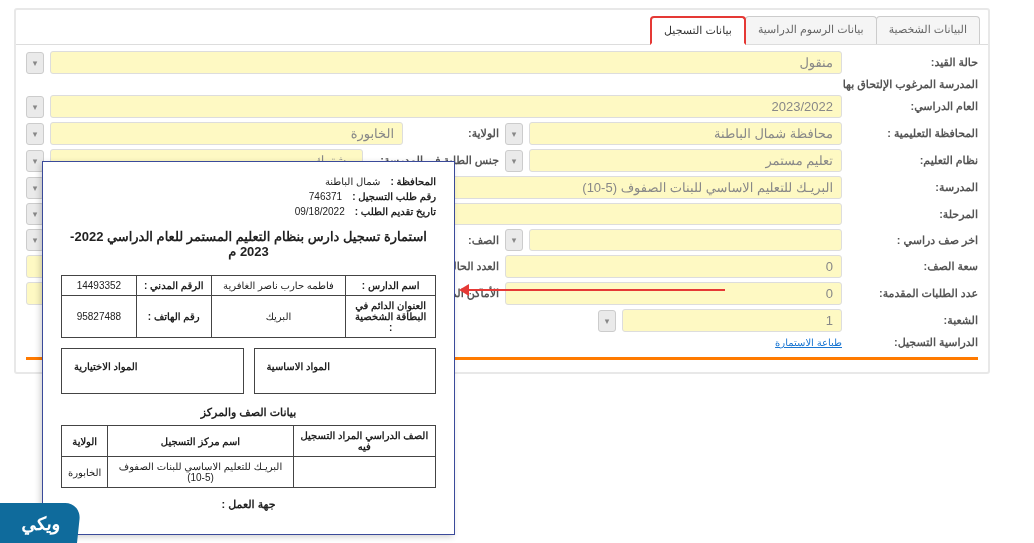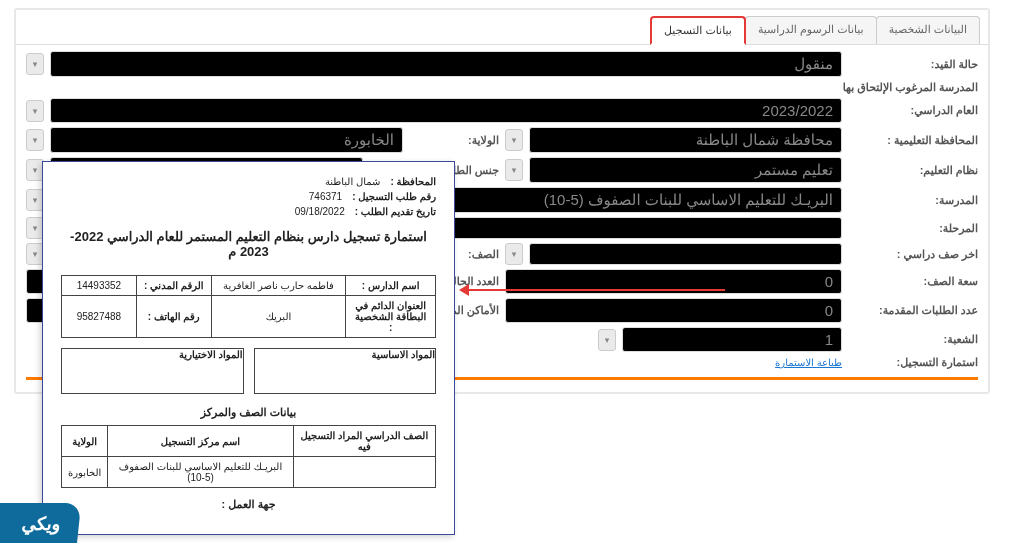--- a/index.html
+++ b/index.html
@@ -4,39 +4,39 @@
 <style>
 * { box-sizing: border-box; margin: 0; padding: 0; }
 body { font-family: Tahoma, Arial, sans-serif; font-size: 12px; background: #fff; color: #333; width: 1034px; height: 543px; position: relative; overflow: hidden; }
 .page-border { border: 2px solid #e8e8e8; margin: 8px 44px 8px 14px; border-radius: 3px; padding: 0; background: #fff; }
 .tabs { display: flex; padding: 6px 8px 0 8px; border-bottom: 1px solid #ddd; gap: 0; }
 .tab { padding: 6px 12px; border: 1px solid #ccc; border-bottom: none; background: #f5f5f5; border-radius: 4px 4px 0 0; margin-left: -1px; cursor: pointer; color: #666; font-size: 11px; }
 .tab.active { border: 2px solid #e53935; border-bottom: 2px solid #fff; color: #333; position: relative; z-index: 2; margin-bottom: -1px; background:#fff;}
 .content { padding: 6px 10px 12px 10px; }
 .row { display: flex; align-items: center; margin-bottom: 4px; gap: 6px; }
 .label { width: 130px; text-align: right; font-weight: bold; color: #555; font-size: 11px; padding-left:4px;}
-.field { flex: 1; background: #000000; border: 1px solid #ddd; border-radius: 3px; padding: 3px 8px; color: #888; font-size: 15px; min-height: 22px; display:flex; align-items:center;}
+.field { flex: 1; background: #fef9c3; border: 1px solid #ddd; border-radius: 3px; padding: 3px 8px; color: #888; font-size: 13px; min-height: 22px; display:flex; align-items:center;}
 .dd { width: 18px; height: 22px; background: #eaeaea; border: 1px solid #ccc; border-radius: 3px; display:flex; align-items:center; justify-content:center; color:#888; font-size:9px; cursor:pointer;}
 .half-row { display:flex; gap:6px; margin-bottom:4px; }
 .half { display:flex; align-items:center; flex:1; gap:6px;}
 .print-link { color: #1976d2; text-decoration: underline; cursor: pointer; font-size:10px;}
 .arrow-line { position:absolute; top:289px; left:465px; width:260px; height:2px; background:#e53935; z-index:5;}
 .arrow-head { position:absolute; top:284px; left:459px; width:0; height:0; border-top:6px solid transparent; border-bottom:6px solid transparent; border-right:10px solid #e53935; z-index:5;}
 .orange-bar { height:3px; background:#ff7a00; margin-top:8px;}
 
 .doc { position:absolute; top:161px; left:42px; width:413px; height:374px; background:#fff; border:1px solid #3a4a9a; box-shadow: -2px 2px 6px rgba(0,0,0,.18); padding:14px 18px; z-index:10; direction:rtl; font-size:10px; color:#222;}
 .doc-top { display:flex; flex-direction:column; align-items:flex-start; gap:4px; margin-bottom:12px; font-size:10px;}
 .doc-top div { display:flex; gap:10px;}
 .doc-top .k { font-weight:bold; }
 .doc-title { text-align:center; font-weight:bold; font-size:13px; margin:12px 0 16px 0;}
 table.doc-tbl { width:100%; border-collapse:collapse; margin-bottom:10px;}
 table.doc-tbl td, table.doc-tbl th { border:1px solid #444; padding:4px 6px; text-align:center; font-size:10px;}
 table.doc-tbl .hd { font-weight:bold; background:#fff;}
 .two-box { display:flex; gap:10px; margin-bottom:12px;}
-.box { flex:1; border:1px solid #444; min-height:46px; padding:0; text-align:right; font-weight:bold; font-size:10px;}
+.box { flex:1; border:1px solid #444; min-height:46px; padding:12px; text-align:left; font-weight:bold; font-size:10px;}
 .doc-section { text-align:center; font-weight:bold; margin:8px 0 6px 0; font-size:11px;}
 .footer-logo { position:absolute; bottom:-2px; left:-4px; background:#0f6b9c; color:#fff; font-weight:bold; padding:10px 18px 10px 26px; border-radius:0 16px 0 0; font-size:18px; z-index:20; transform:skewX(-6deg);}
 .bg-deco { position:absolute; top:0; left:0; width:120px; height:120px; opacity:.05; background:
   radial-gradient(circle at 30px 30px,#000 1px,transparent 1px) 0 0/16px 16px; z-index:0;}
 </style>
 </head>
 <body>
 
 <div class="bg-deco"></div>
 
@@ -125,21 +125,21 @@
         <div class="label" style="width:100px">الأماكن المتاحة:</div>
         <div class="field">0</div>
       </div>
     </div>
     <div class="row">
       <div class="label">الشعبة:</div>
       <div class="field" style="flex:0 0 220px">1</div>
       <div class="dd">▾</div>
     </div>
     <div class="row">
-      <div class="label">استمارة التسجيل:</div>
+      <div class="label">الدراسية التسجيل:</div>
       <span class="print-link">طباعة الاستمارة</span>
     </div>
     <div class="orange-bar"></div>
   </div>
 </div>
 
 <div class="arrow-line"></div>
 <div class="arrow-head"></div>
 
 <div class="doc">

